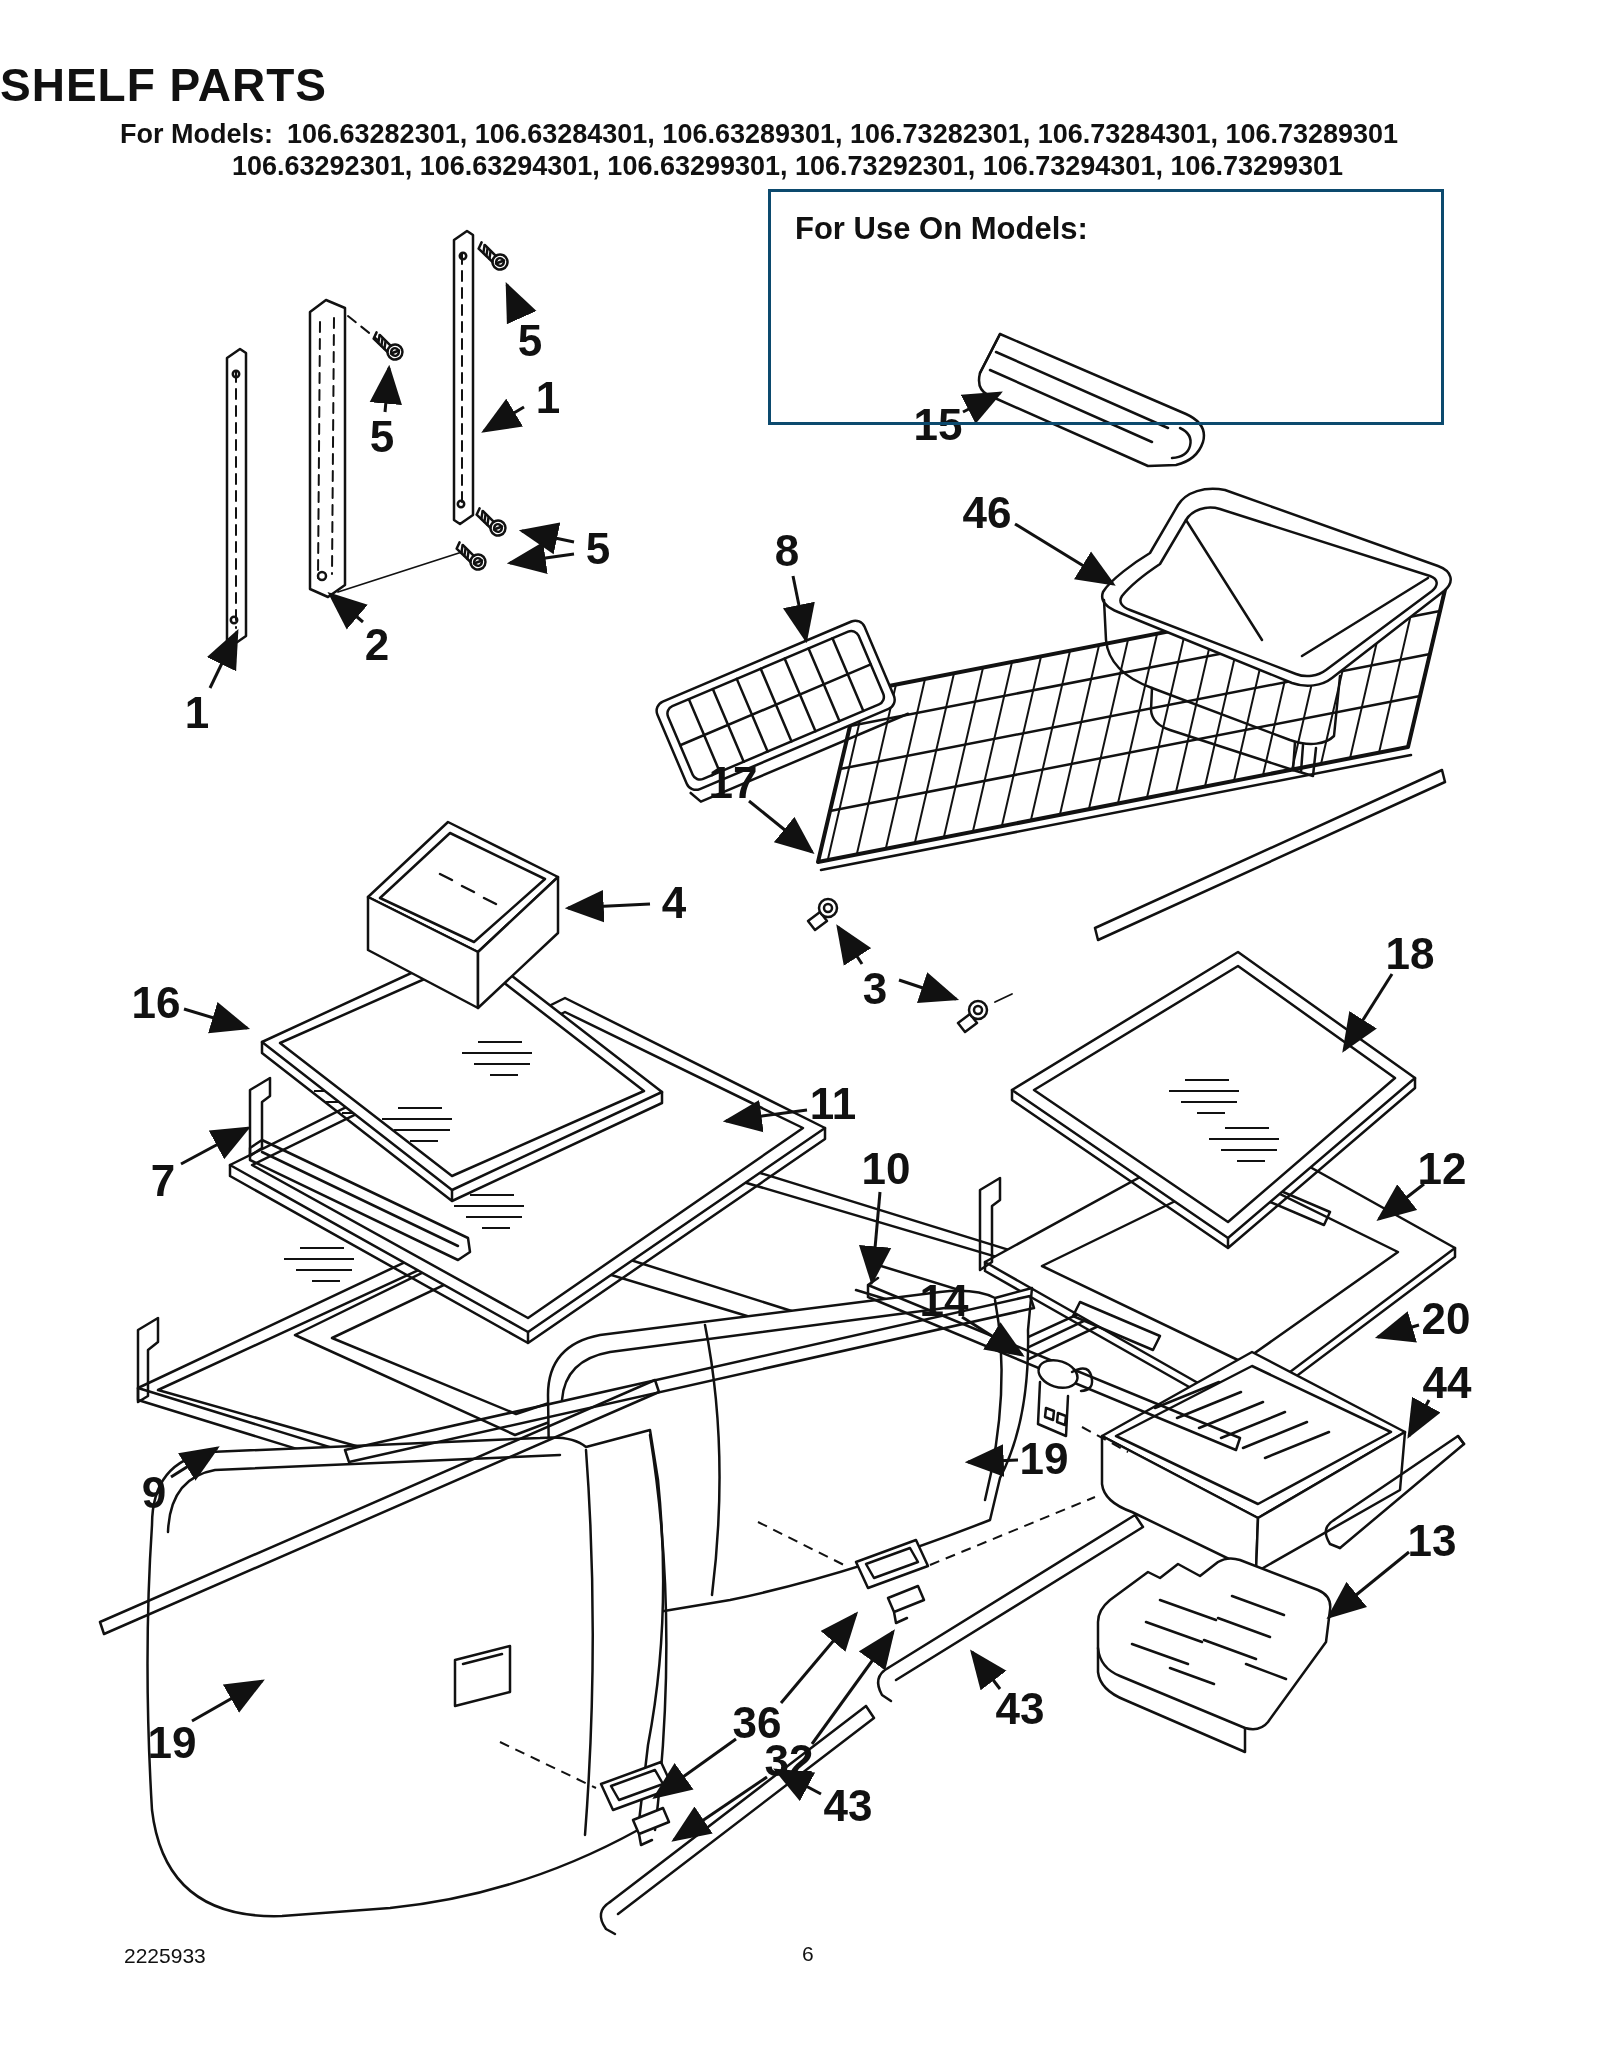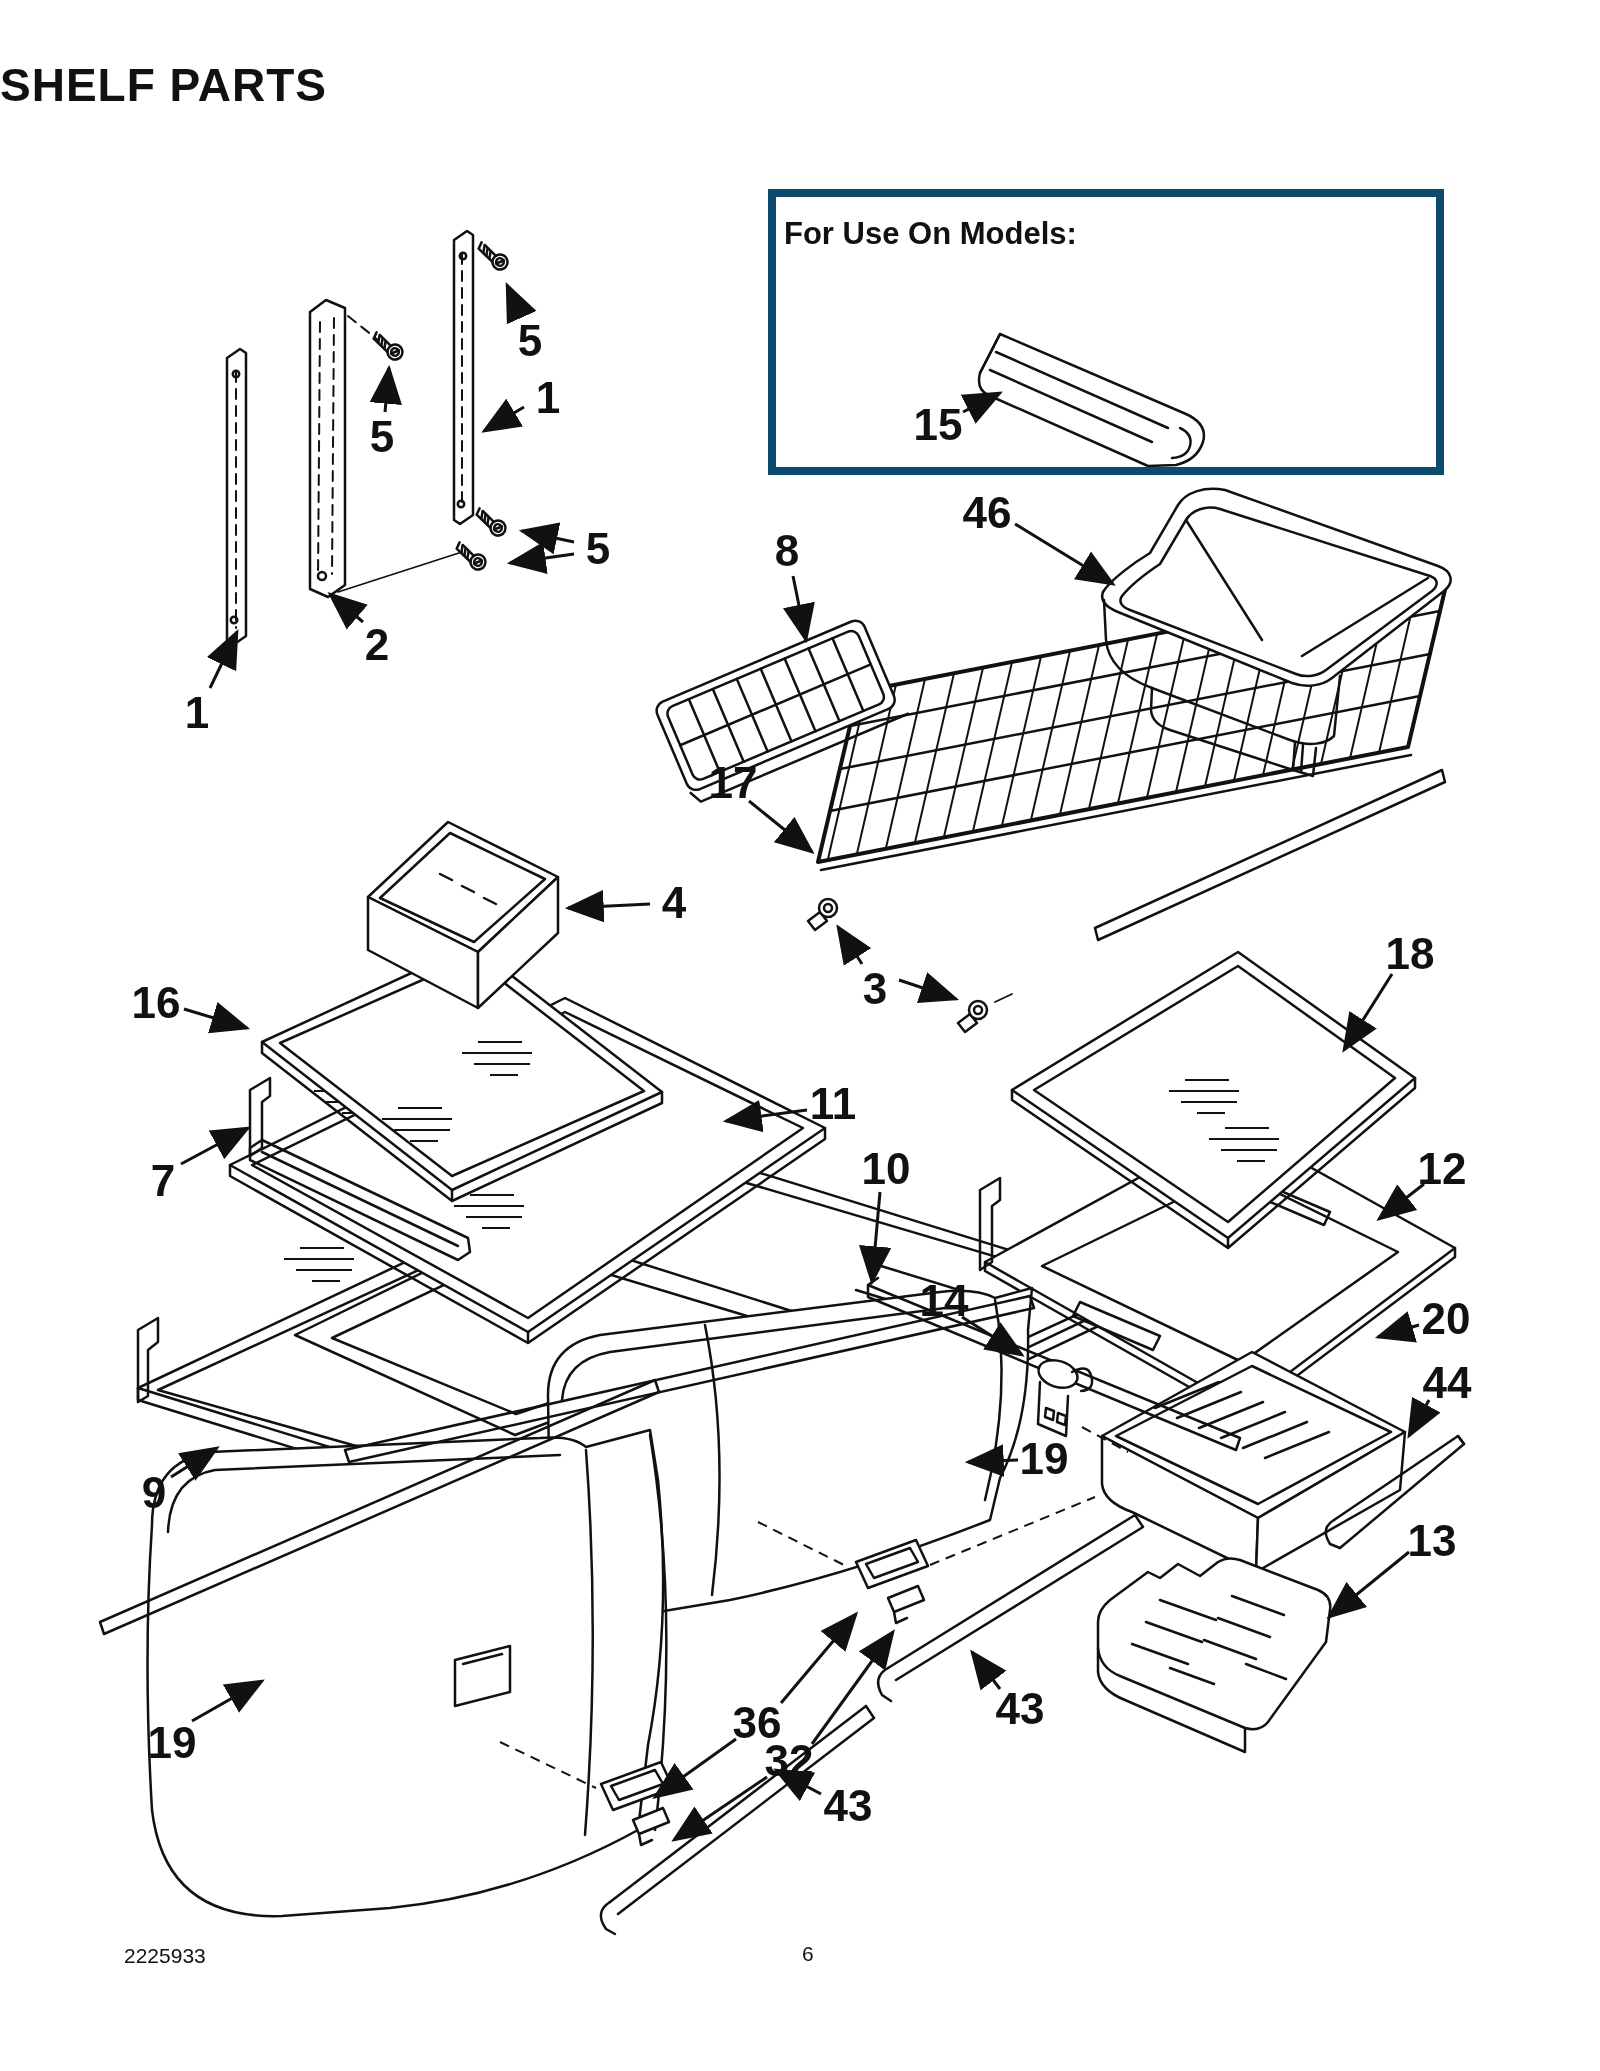--- a/index.html
+++ b/index.html
@@ -3,22 +3,22 @@
 <meta charset="utf-8">
 <style>
   html,body{margin:0;padding:0;background:#e8e8e8;}
   .page{position:relative;width:1600px;height:2071px;background:#ffffff;overflow:hidden;
         font-family:"Liberation Sans", sans-serif;color:#111;}
   .abs{position:absolute;}
   .title{left:0;top:58px;width:1600px;text-align:left;font-size:46px;font-weight:bold;letter-spacing:1px;}
   .models{left:120px;top:118px;font-size:27px;font-weight:bold;white-space:nowrap;line-height:32px;}
   .models .lbl{margin-right:14px;}
   .models .indent{margin-left:112px;}
-  .insetbox{left:768px;top:189px;width:676px;height:286px;border:8px solid #0c4a6e;
-            font-size:31px;font-weight:bold;line-height:50px;padding:12px 0 0 8px;box-sizing:border-box;}
+  .insetbox{left:768px;top:189px;width:676px;height:236px;border:3px solid #0c4a6e;
+            font-size:31px;font-weight:bold;line-height:50px;padding:12px 0 0 24px;box-sizing:border-box;}
   .footer{font-size:21px;font-weight:normal;}
   svg{position:absolute;left:0;top:0;}
   svg *{vector-effect:none;}
   .ln{stroke:#111;stroke-width:2.5;fill:none;stroke-linecap:round;stroke-linejoin:round;}
   .lnw{stroke:#111;stroke-width:2.5;fill:#fff;stroke-linecap:round;stroke-linejoin:round;}
   .thin{stroke:#111;stroke-width:1.8;fill:none;}
   .dash{stroke:#111;stroke-width:2;fill:none;stroke-dasharray:10 7;}
   .callout{font-family:"Liberation Sans",sans-serif;font-size:44px;font-weight:bold;fill:#111;
            text-anchor:middle;dominant-baseline:central;}
   .leader{stroke:#111;stroke-width:3;fill:none;}
@@ -322,20 +322,24 @@
         <text x="1020" y="1708" class="callout">43</text>
         <line x1="821" y1="1794" x2="776" y2="1770" class="leader" marker-end="url(#arrowhead)"></line>
         <text x="848" y="1805" class="callout">43</text>
         <line x1="192" y1="1721" x2="262" y2="1681" class="leader" marker-end="url(#arrowhead)"></line>
         <text x="172" y="1742" class="callout">19</text>
       </g>
   </svg>
 
   <div class="abs title">SHELF PARTS</div>
 
+  <div class="abs models">
+    <div><span class="lbl">For Models:</span><span>106.63282301, 106.63284301, 106.63289301, 106.73282301, 106.73284301, 106.73289301</span></div>
+    <div class="indent">106.63292301, 106.63294301, 106.63299301, 106.73292301, 106.73294301, 106.73299301</div>
+  </div>
 
   <div class="abs insetbox">
     <div>For Use On Models:</div>
   </div>
 
   <div class="abs footer" style="left:124px;top:1944px;">2225933</div>
   <div class="abs footer" style="left:802px;top:1942px;">6</div>
 
 </div>
 

